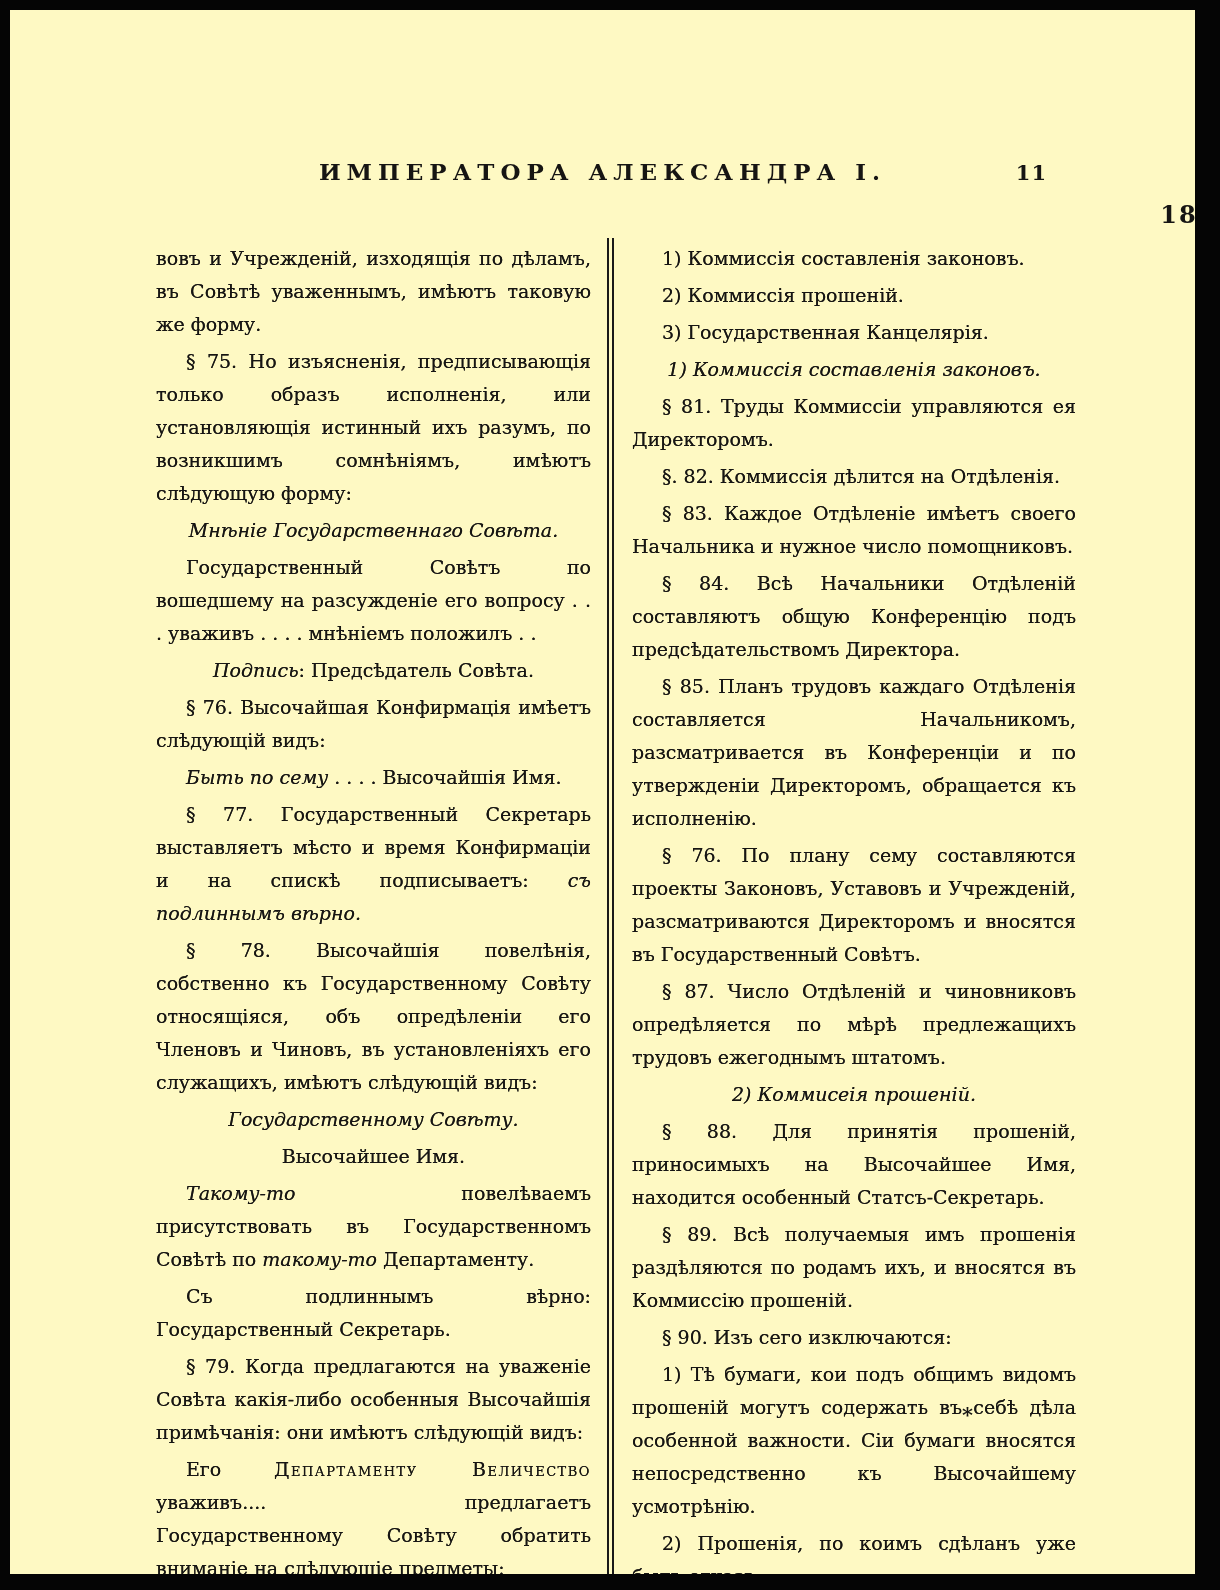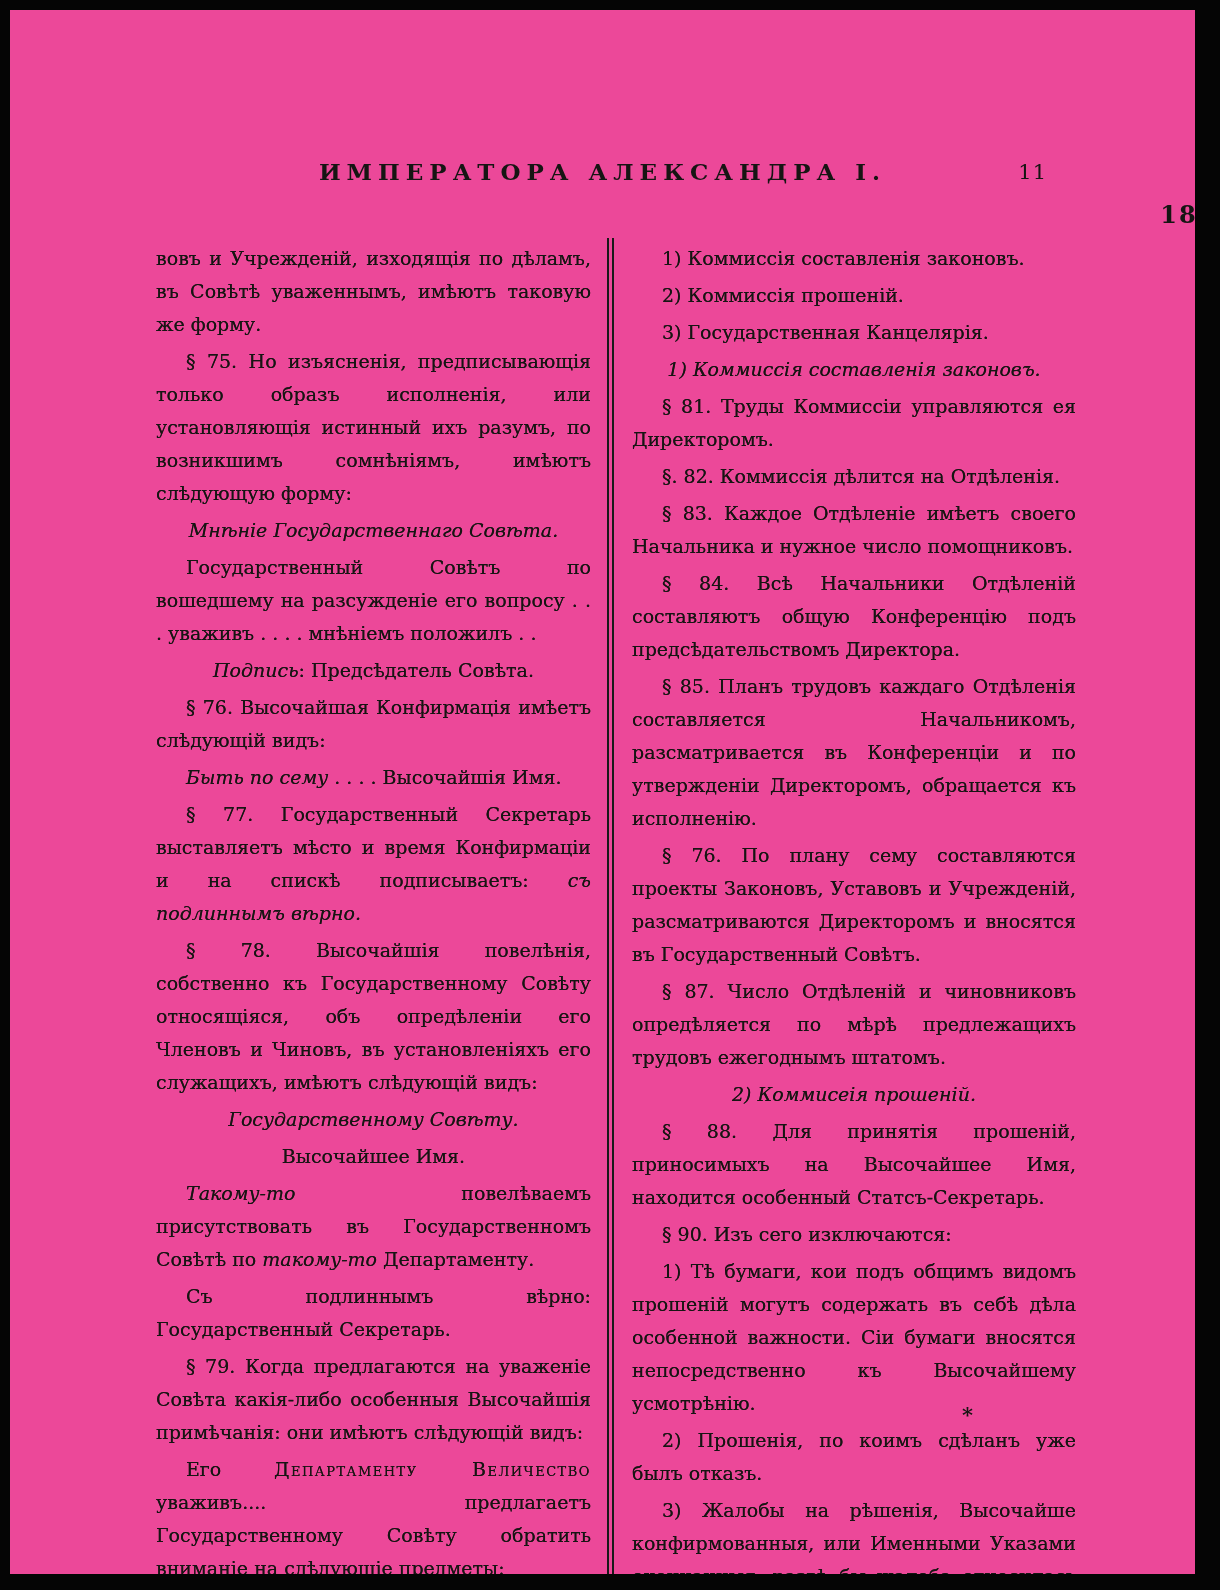--- a/index.html
+++ b/index.html
@@ -13,40 +13,40 @@
     position: relative;
     font-family: "DejaVu Serif", "Liberation Serif", serif;
     color: #161513;
   }
   .page {
     position: absolute;
     top: 10px;
     left: 10px;
     right: 25px;
     bottom: 16px;
-    background: #ec4899;
+    background: #fef9c3;
     overflow: hidden;
   }
   .running-title {
     position: absolute;
     top: 148px;
     left: 0;
     width: 100%;
     text-align: center;
     font-size: 23px;
     font-weight: bold;
     letter-spacing: 6px;
     white-space: nowrap;
   }
   .page-number {
     position: absolute;
     top: 150px;
     right: 148px;
     font-size: 21px;
-    font-weight: normal;
+    font-weight: bold;
     letter-spacing: 1px;
   }
   .year {
     position: absolute;
     top: 190px;
     left: 0;
     width: 100%;
     text-align: right;
     font-size: 24px;
     font-weight: bold;
@@ -129,20 +129,21 @@
         <p class="para center"><span class="it">1) Коммиссія составленія законовъ.</span></p>
         <p class="para body"><span>§ 81. Труды Коммиссіи управляются ея Директоромъ.</span></p>
         <p class="para body"><span>§. 82. Коммиссія дѣлится на Отдѣленія.</span></p>
         <p class="para body"><span>§ 83. Каждое Отдѣленіе имѣетъ своего Начальника и нужное число помощниковъ.</span></p>
         <p class="para body"><span>§ 84. Всѣ Начальники Отдѣленій составляютъ общую Конференцію подъ предсѣдательствомъ Директора.</span></p>
         <p class="para body"><span>§ 85. Планъ трудовъ каждаго Отдѣленія составляется Начальникомъ, разсматривается въ Конференціи и по утвержденіи Директоромъ, обращается къ исполненію.</span></p>
         <p class="para body"><span>§ 76. По плану сему составляются проекты Законовъ, Уставовъ и Учрежденій, разсматриваются Директоромъ и вносятся въ Государственный Совѣтъ.</span></p>
         <p class="para body"><span>§ 87. Число Отдѣленій и чиновниковъ опредѣляется по мѣрѣ предлежащихъ трудовъ ежегоднымъ штатомъ.</span></p>
         <p class="para center"><span class="it">2) Коммисеія прошеній.</span></p>
         <p class="para body"><span>§ 88. Для принятія прошеній, приносимыхъ на Высочайшее Имя, находится особенный Статсъ-Секретарь.</span></p>
+        <p class="para body"><span>§ 89. Всѣ получаемыя имъ прошенія раздѣляются по родамъ ихъ, и вносятся въ Коммиссію прошеній.</span></p>
         <p class="para body"><span>§ 90. Изъ сего изключаются:</span></p>
         <p class="para body"><span>1) Тѣ бумаги, кои подъ общимъ видомъ прошеній могутъ содержать въ себѣ дѣла особенной важности. Сіи бумаги вносятся непосредственно къ Высочайшему усмотрѣнію.</span></p>
         <p class="para body"><span>2) Прошенія, по коимъ сдѣланъ уже былъ отказъ.</span></p>
         <p class="para body"><span>3) Жалобы на рѣшенія, Высочайше конфирмованныя, или Именными Указами окончанныя, развѣ бы жалоба относилась не къ самому рѣшенію, но къ представленію, на коемъ оно основано.</span></p>
       </div>
   </div>
 
   <div class="footnote-mark">*</div>
 
 </div>

